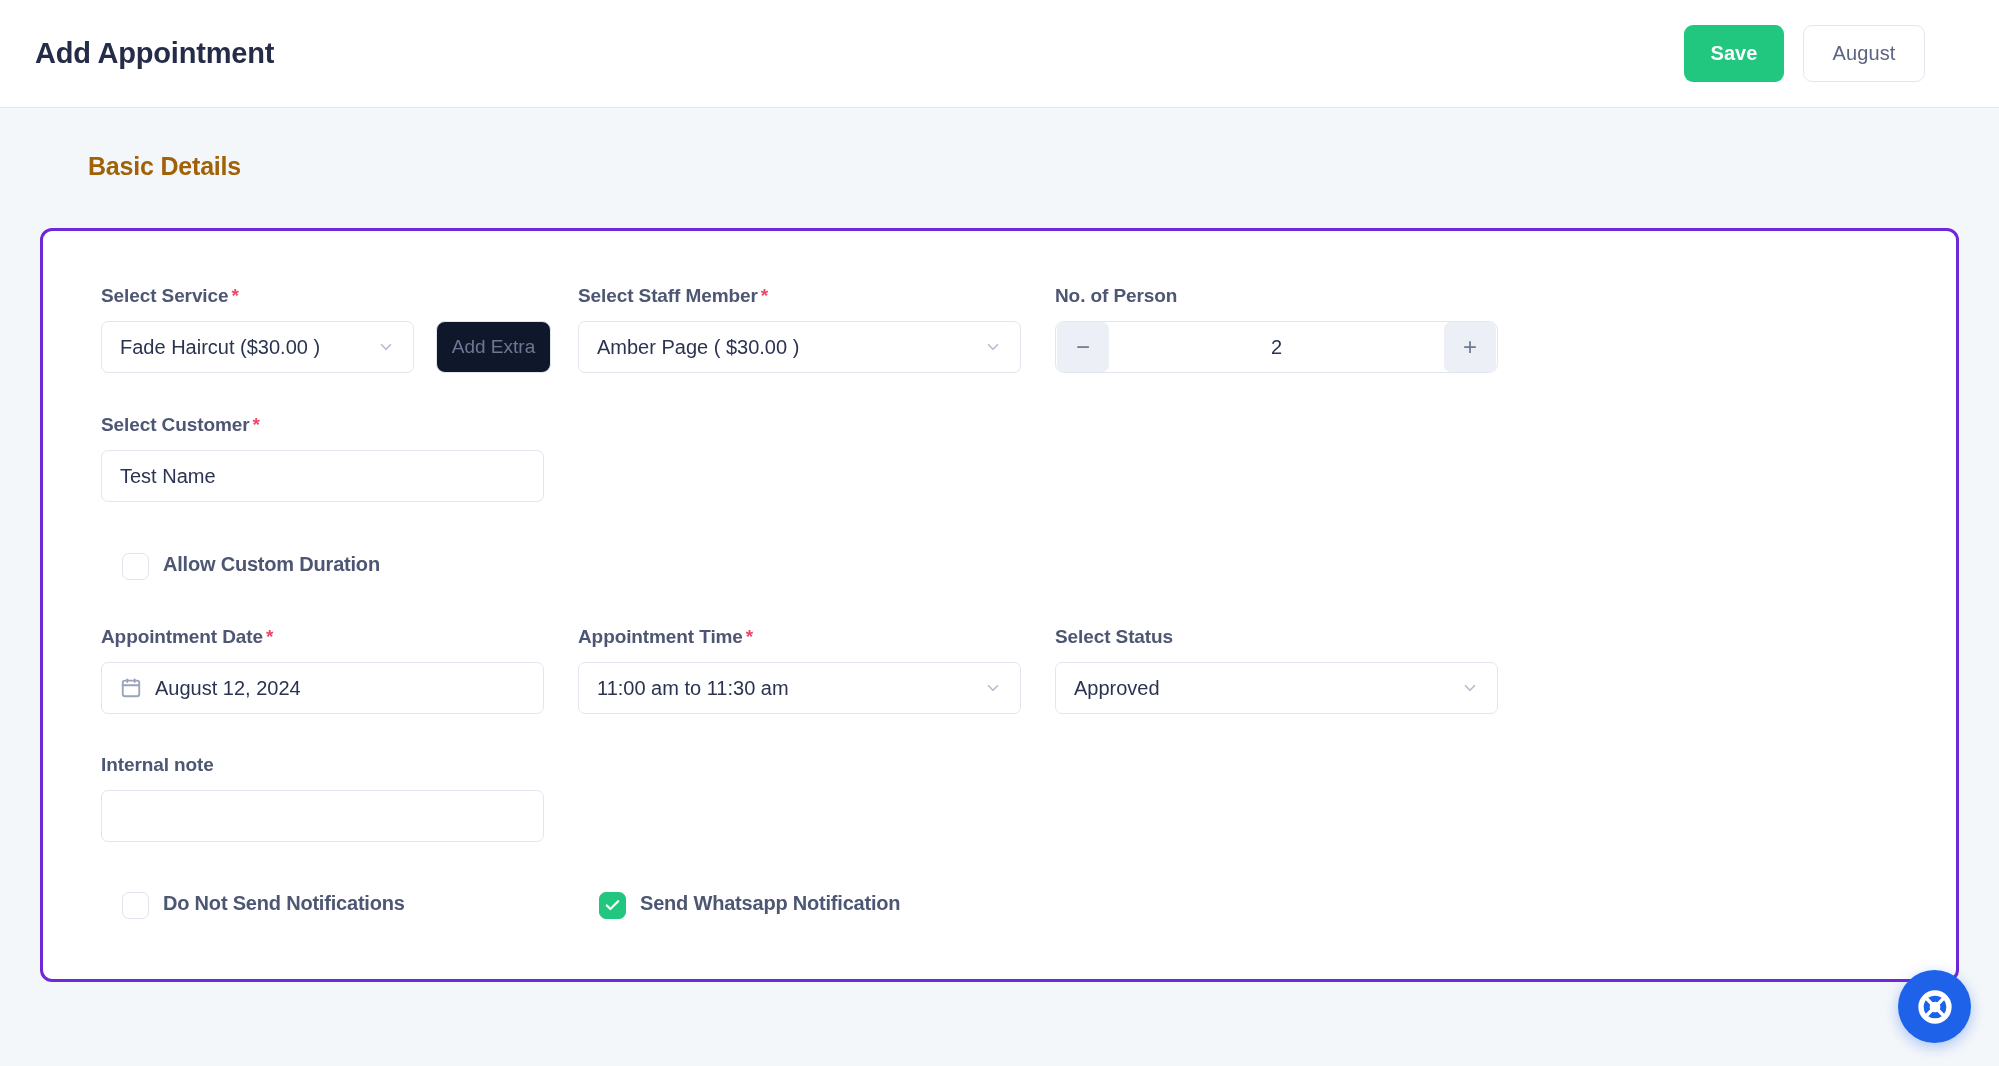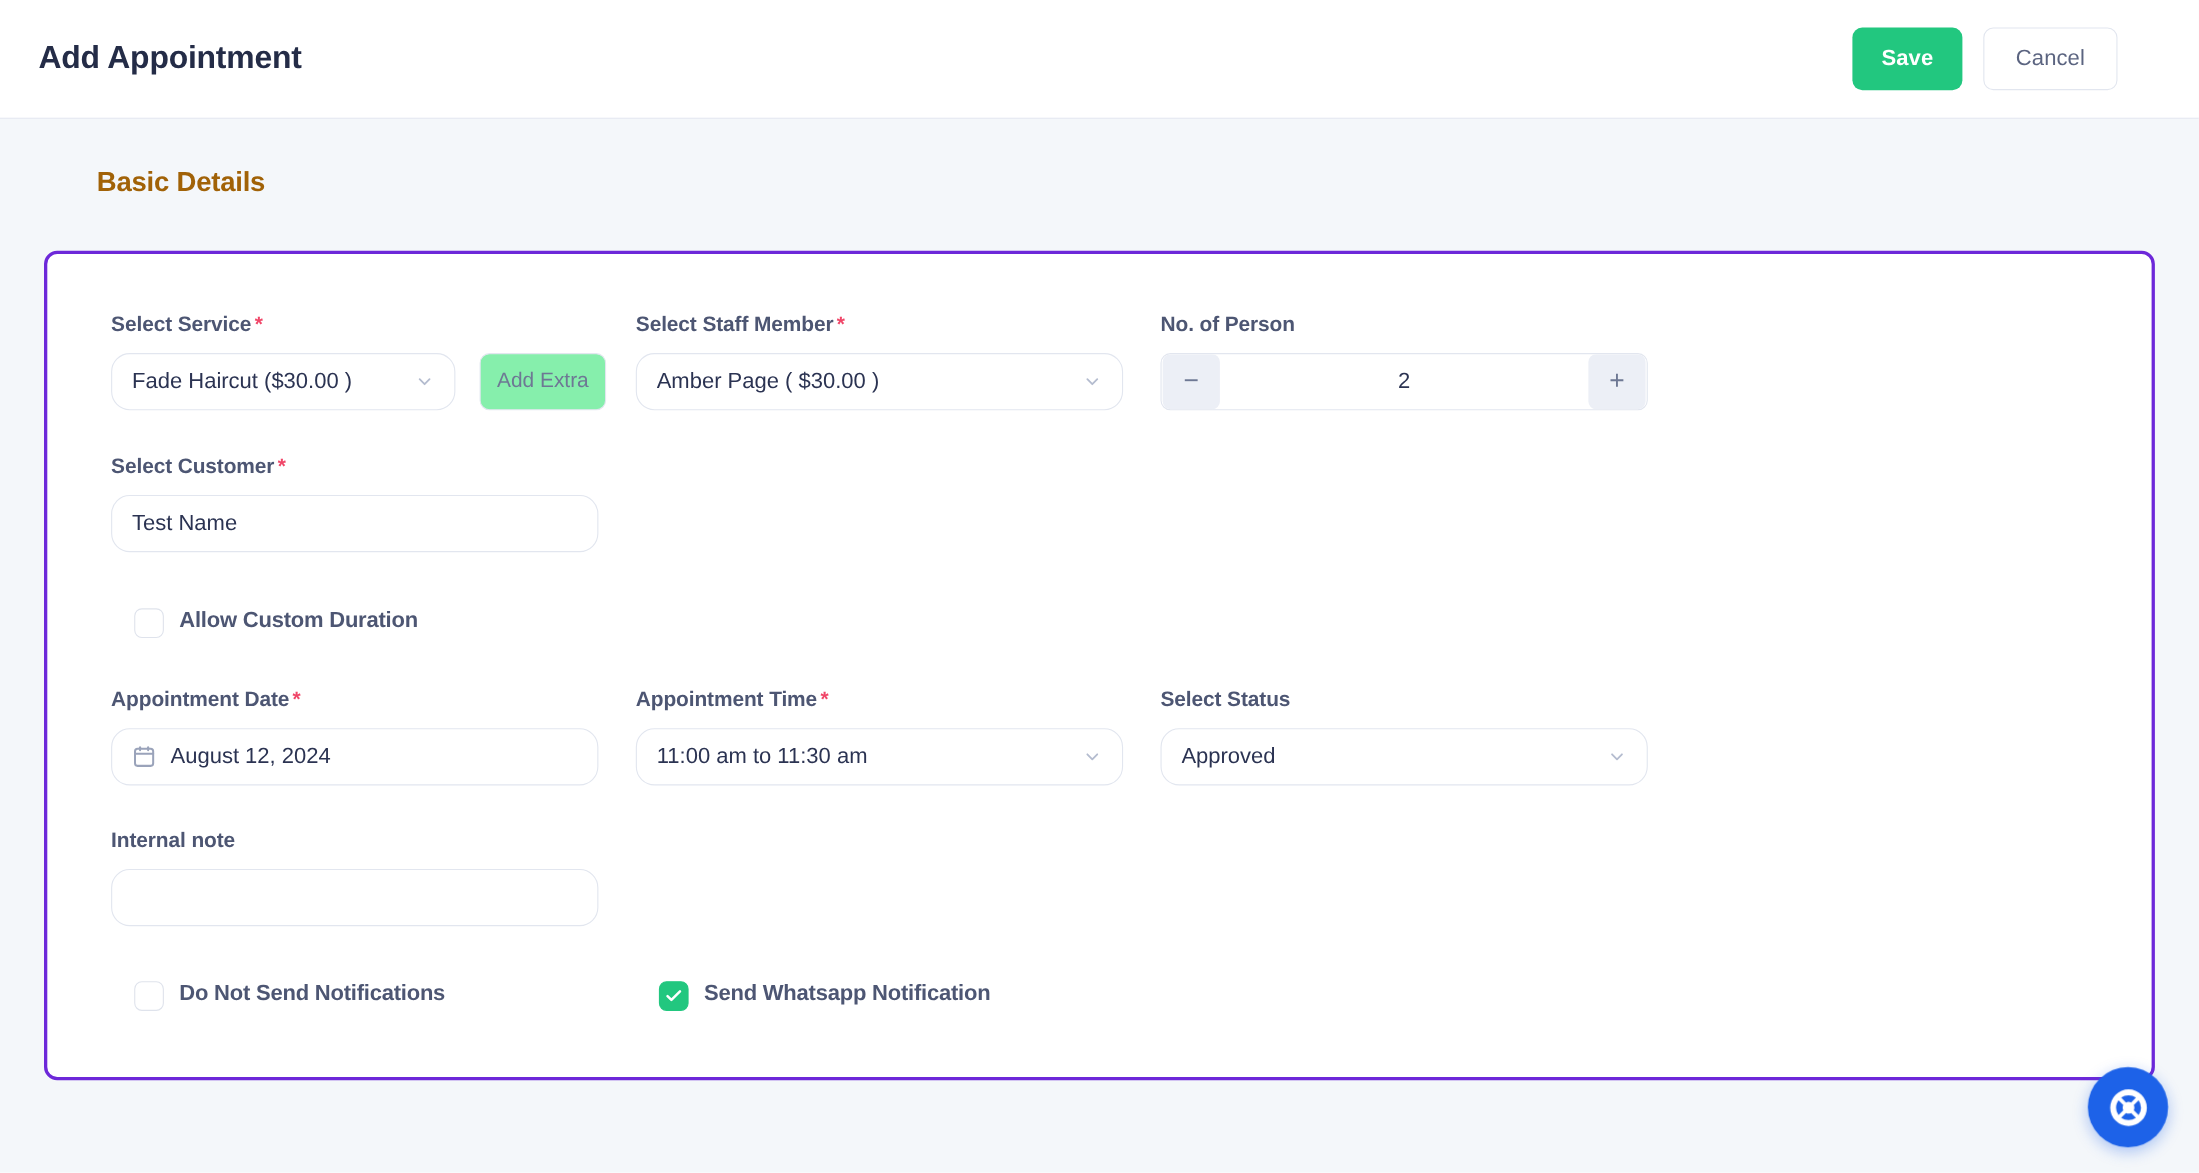--- a/index.html
+++ b/index.html
@@ -114,21 +114,21 @@
   }
   .req {
     color: #f04668;
     font-weight: bold;
     margin-left: 3px;
   }
 
   .control {
     height: 52px;
     border: 1px solid #e2e6ef;
-    border-radius: 17px;
+    border-radius: 7px;
     background: #ffffff;
     display: flex;
     align-items: center;
     padding: 0 18px;
     font-size: 20px;
     color: #2b3352;
     width: 100%;
     position: relative;
   }
 
@@ -165,21 +165,21 @@
     gap: 22px;
   }
   .service-select { width: 313px; flex: 0 0 313px; }
 
   .btn-add-extra {
     height: 52px;
     width: 115px;
     flex: 0 0 115px;
     border: 1px solid #e2e6ef;
     border-radius: 9px;
-    background: #86efac;
+    background: #0f172a;
     color: #6e7894;
     font-size: 19px;
     font-family: "Liberation Sans", sans-serif;
     cursor: pointer;
     display: flex;
     align-items: center;
     justify-content: center;
   }
 
   
@@ -274,21 +274,21 @@
   }
   .support-fab svg { width: 40px; height: 40px; color: #ffffff; display: block; }
 </style>
 </head>
 <body>
 
 <div class="topbar">
   <div class="page-title">Add Appointment</div>
   <div class="topbar-actions">
     <button class="btn btn-save">Save</button>
-    <button class="btn btn-cancel">Cancel</button>
+    <button class="btn btn-cancel">August</button>
   </div>
 </div>
 
 <div class="content">
 
   <div class="section-title">Basic Details</div>
 
   <div class="card">
 
     <div class="row">

